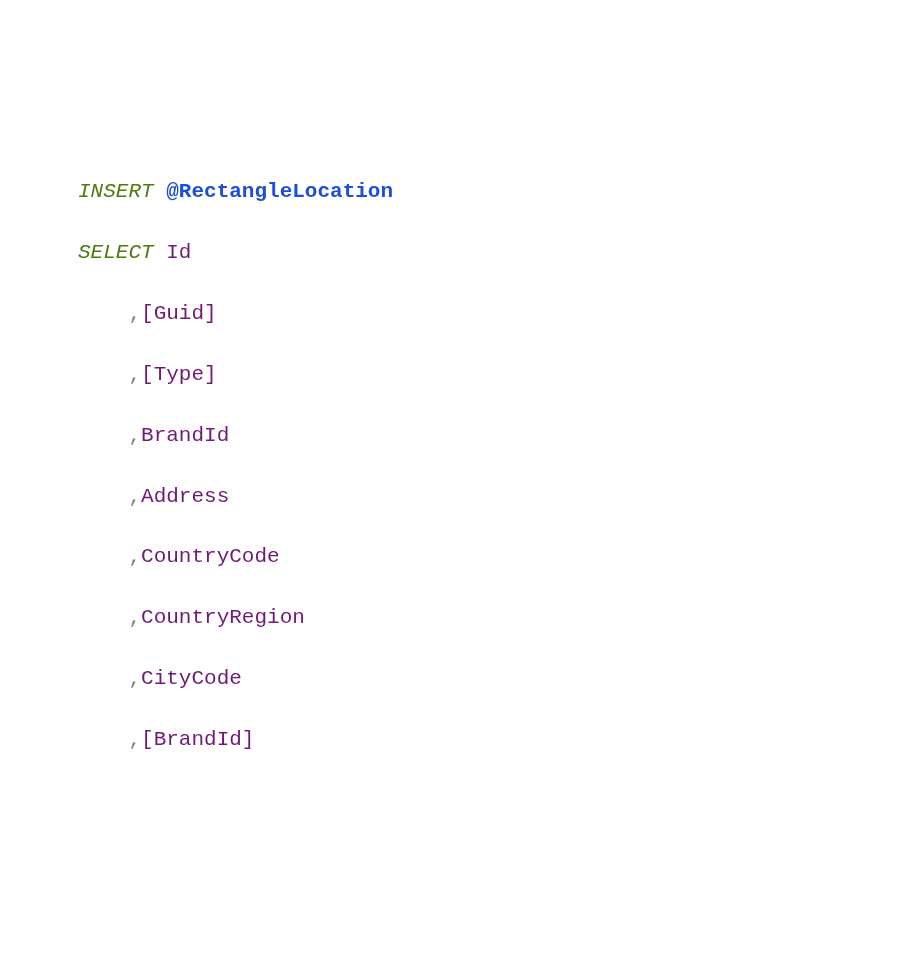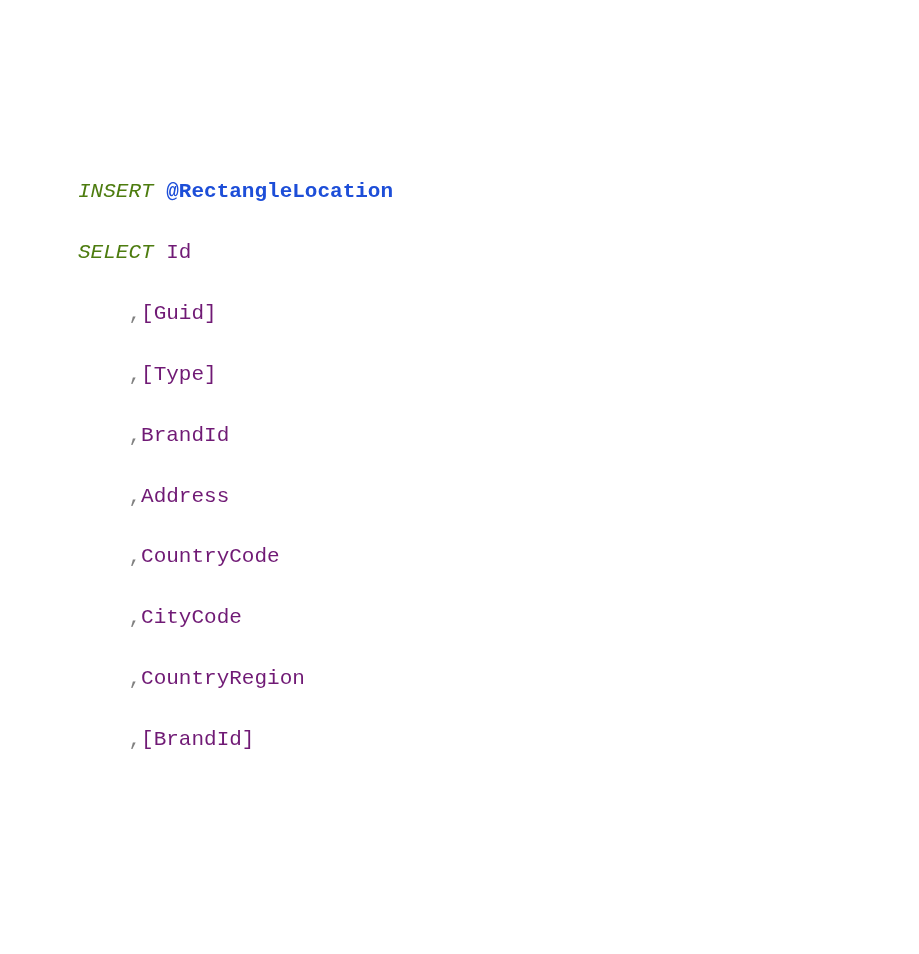--- a/index.html
+++ b/index.html
@@ -27,22 +27,22 @@
 
 
 <div class="code-container">
 <span class="line"><span class="kw">INSERT</span> <span class="var">@RectangleLocation</span></span>
 <span class="line"><span class="kw">SELECT</span> <span class="id">Id</span></span>
 <span class="line">    <span class="op">,</span><span class="id">[Guid]</span></span>
 <span class="line">    <span class="op">,</span><span class="id">[Type]</span></span>
 <span class="line">    <span class="op">,</span><span class="id">BrandId</span></span>
 <span class="line">    <span class="op">,</span><span class="id">Address</span></span>
 <span class="line">    <span class="op">,</span><span class="id">CountryCode</span></span>
+<span class="line">    <span class="op">,</span><span class="id">CountryRegion</span></span>
 <span class="line">    <span class="op">,</span><span class="id">CityCode</span></span>
-<span class="line">    <span class="op">,</span><span class="id">CountryRegion</span></span>
 <span class="line">    <span class="op">,</span><span class="id">[BrandId]</span></span>
 
 
 
 
 
 
 
 
 

